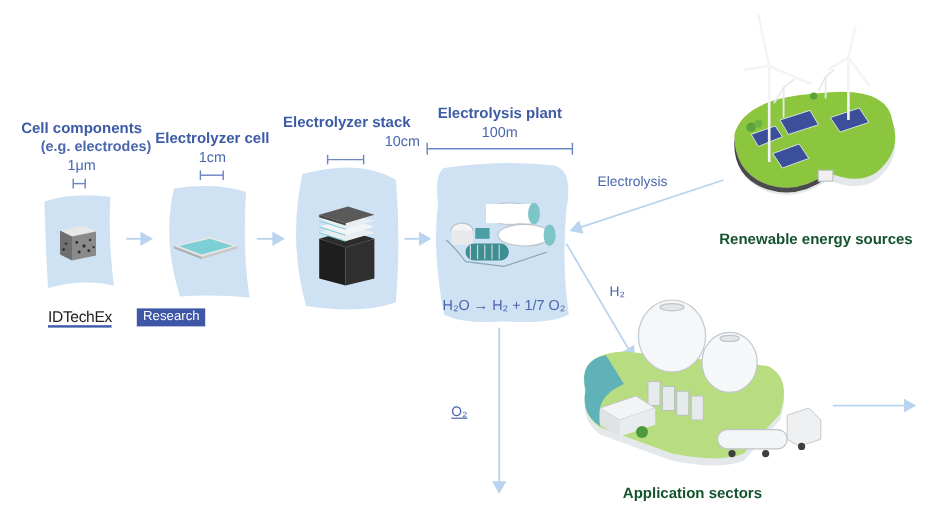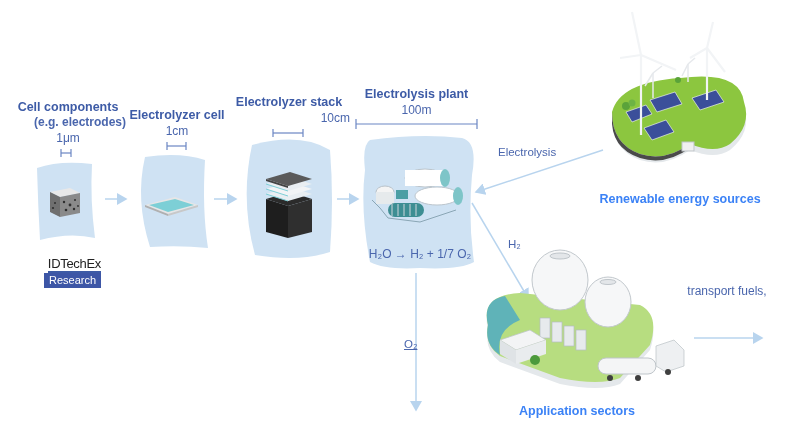--- a/index.html
+++ b/index.html
@@ -2,24 +2,24 @@
 <html><head>
 <meta charset="utf-8">
 <style>
   html, body { margin:0; padding:0; background:#ffffff; }
   body { width:789px; height:423px; position:relative; overflow:hidden;
          font-family:"Liberation Sans", sans-serif; color:#3b5aa3; }
   .abs { position:absolute; }
   .title { font-weight:bold; font-size:12.5px; color:#3d5ba6; text-align:center; white-space:nowrap; }
   .sub { font-size:12px; color:#4a66ad; text-align:center; white-space:nowrap; }
   .lbl { font-size:11.5px; color:#4a66ad; white-space:nowrap; }
-  .big { font-weight:bold; font-size:12.5px; color:#3b82f6; text-align:center; white-space:nowrap; }
+  .big { font-weight:bold; font-size:12.5px; color:#14532d; text-align:center; white-space:nowrap; }
   svg { position:absolute; left:0; top:0; overflow:visible; }
   .logo-text { font-size:13px; color:#222; border-bottom:2px solid #3d5ba6; line-height:14px; letter-spacing:-0.3px; }
-  .logo-badge { background:#3d56a6; color:#fff; font-size:11px; padding:1px 5px 2px 5px; margin-left:4px; }
+  .logo-badge { background:#3d56a6; color:#fff; font-size:11px; padding:1px 5px 2px 5px; margin-left:21px; }
 </style>
 </head>
 <body>
 
 <svg width="789" height="423">
   <defs>
     <marker id="ah" markerWidth="8" markerHeight="8" refX="6" refY="4" orient="auto">
       <path d="M0,0 L7,4 L0,8 Z" fill="#b8d4ee"></path>
     </marker>
   </defs>
@@ -193,25 +193,24 @@
 <div class="abs title" style="left:228px;top:95px;width:122px;">Electrolyzer stack</div>
 <div class="abs sub" style="left:228px;top:111px;width:122px;text-align:right;">10cm</div>
 
 <div class="abs title" style="left:356px;top:87px;width:121px;">Electrolysis plant</div>
 <div class="abs sub" style="left:356px;top:103px;width:121px;">100m</div>
 
 <div class="abs sub" style="left:360px;top:247px;width:120px;font-size:12px;">H₂O → H₂ + 1/7 O₂</div>
 
 <div class="abs lbl" style="left:498px;top:146px;">Electrolysis</div>
 <div class="abs lbl" style="left:508px;top:238px;">H₂</div>
-<div class="abs lbl" style="left:404px;top:338px;text-decoration:underline;">O₂</div>
+<div class="abs lbl" style="left:376px;top:338px;text-decoration:underline;">O₂</div>
 
 <div class="abs big" style="left:594px;top:192px;width:172px;">Renewable energy sources</div>
 <div class="abs big" style="left:512px;top:404px;width:130px;">Application sectors</div>
 
 <div class="abs" style="left:672px;top:284px;width:110px;text-align:center;">
-  <div class="lbl" style="font-size:12px;line-height:15px;">transport fuels,</div>
 </div>
 
-<div class="abs" style="left:40px;top:257px;display:flex;align-items:flex-end;flex-direction:column;">
+<div class="abs" style="left:40px;top:257px;display:flex;align-items:flex-start;">
   <span class="logo-text">IDTechEx</span>
   <span class="logo-badge">Research</span>
 </div>
 
 </body></html>

